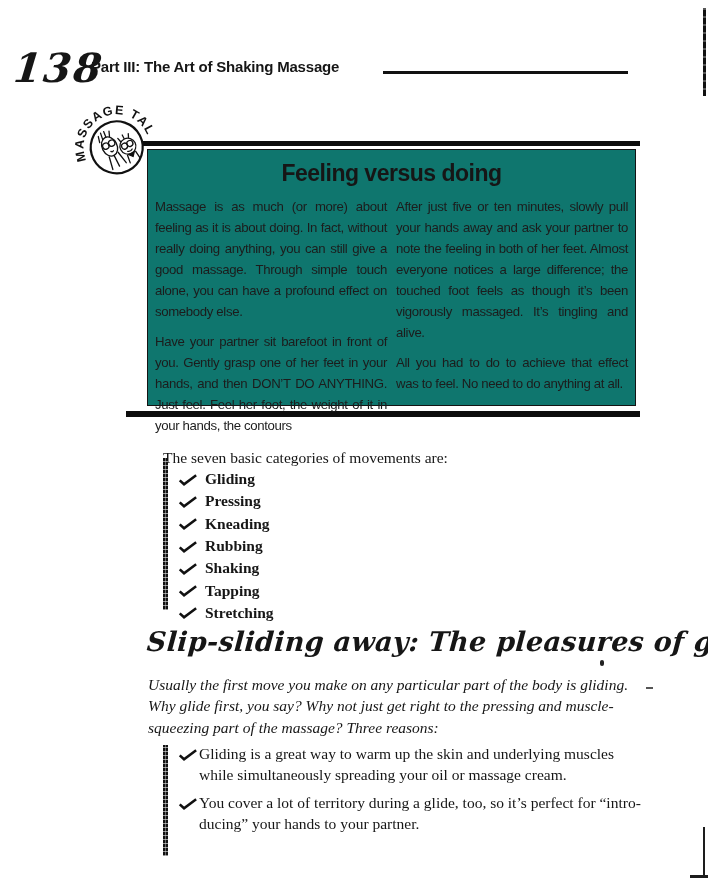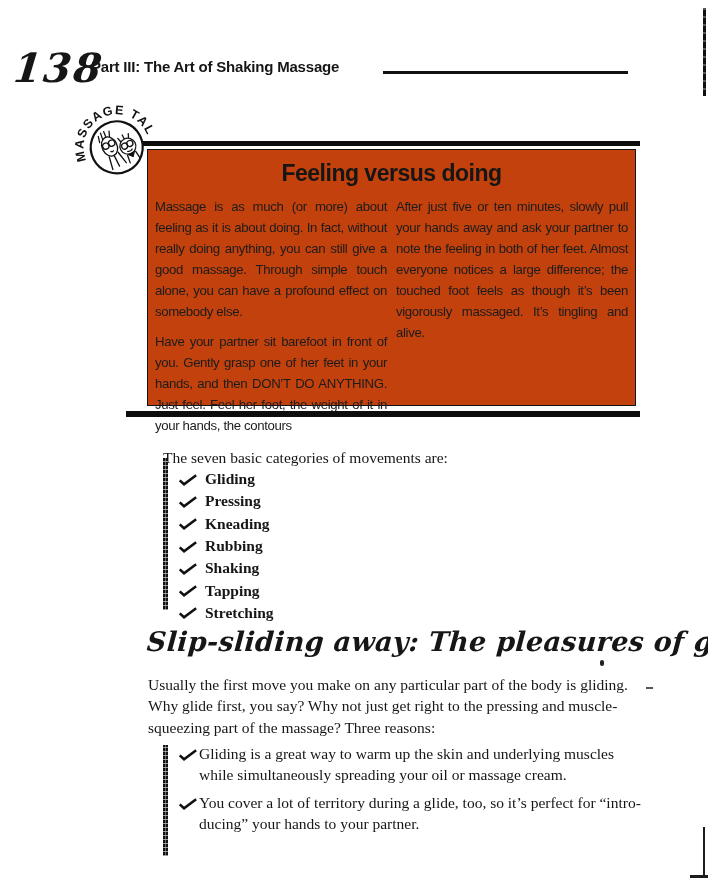--- a/index.html
+++ b/index.html
@@ -22,21 +22,21 @@
   .head-rule { position:absolute; left:383px; top:71px; width:245px; height:2.5px; background:#111; }
 
   
   .badge { position:absolute; left:66px; top:90px; width:96px; height:96px; z-index:3; }
 
   
   .box-bar-top    { position:absolute; left:142px; top:141px; width:498px; height:5px; background:#0d0d0d; z-index:1; }
   .box-bar-bottom { position:absolute; left:126px; top:411px; width:514px; height:6px; background:#0d0d0d; z-index:1; }
   .sidebar-box {
     position:absolute; left:147px; top:149px; width:489px; height:257px;
-    border:1.5px solid #141414; background:#c2410c; z-index:2; padding:10px 7px 0 7px;
+    border:1.5px solid #141414; background:#0f766e; z-index:2; padding:10px 7px 0 7px;
   }
   .sidebar-title {
     text-align:center; font-family:"Liberation Sans", sans-serif; font-weight:bold;
     font-size:23px; letter-spacing:-0.5px; margin-bottom:9px;
   }
   .sidebar-cols { display:flex; gap:9px; }
   .sidebar-col { flex:1; }
   .sidebar-col p {
     font-family:"Liberation Sans", sans-serif; font-size:13.2px; line-height:21px;
     letter-spacing:-0.35px; text-align:justify; margin-bottom:9px; color:#1c1c1c;
@@ -61,21 +61,21 @@
   }
   .check { flex:0 0 auto; }
 
   .section-heading {
     position:absolute; left:147px; top:626px;
     font-family:"DejaVu Serif", serif; font-style:italic; font-weight:bold;
     font-size:27px; letter-spacing:0.3px; transform:skewX(-4deg); white-space:nowrap;
   }
   .body-paragraph {
     position:absolute; left:148px; top:674px; width:495px;
-    font-size:15.5px; line-height:21.3px;
+    font-size:15.5px; line-height:21.3px;font-style:italic;
   }
   .reasons-list { left:163px; top:743px; width:479px; }
   .reasons-list .list-bar { height:111px; }
   .reasons-list ul { list-style:none; margin-left:15px; }
   .reasons-list li {
     display:grid; grid-template-columns:21px 1fr; 
     font-size:15.5px; line-height:21px; margin-bottom:7px;
   }
   .reasons-list .check { margin-top:5px; }
 
@@ -131,20 +131,21 @@
 <div class="box-bar-bottom"></div>
 <div class="sidebar-box">
   <div class="sidebar-title">Feeling versus doing</div>
   <div class="sidebar-cols">
     <div class="sidebar-col">
       <p>Massage is as much (or more) about feeling as it is about doing. In fact, without really doing anything, you can still give a good massage. Through simple touch alone, you can have a profound effect on somebody else.</p>
       <p>Have your partner sit barefoot in front of you. Gently grasp one of her feet in your hands, and then DON’T DO ANYTHING. Just feel. Feel her foot, the weight of it in your hands, the contours</p>
     </div>
     <div class="sidebar-col">
       <p>After just five or ten minutes, slowly pull your hands away and ask your partner to note the feeling in both of her feet. Almost everyone notices a large difference; the touched foot feels as though it’s been vigorously massaged. It’s tingling and alive.</p>
+      <p>All you had to do to achieve that effect was to feel. No need to do anything at all.</p>
     </div>
   </div>
 </div>
 
 <div class="intro-line">The seven basic categories of movements are:</div>
 
 <div class="check-list movement-list">
   <div class="list-bar"></div>
   <ul>
     <li>

